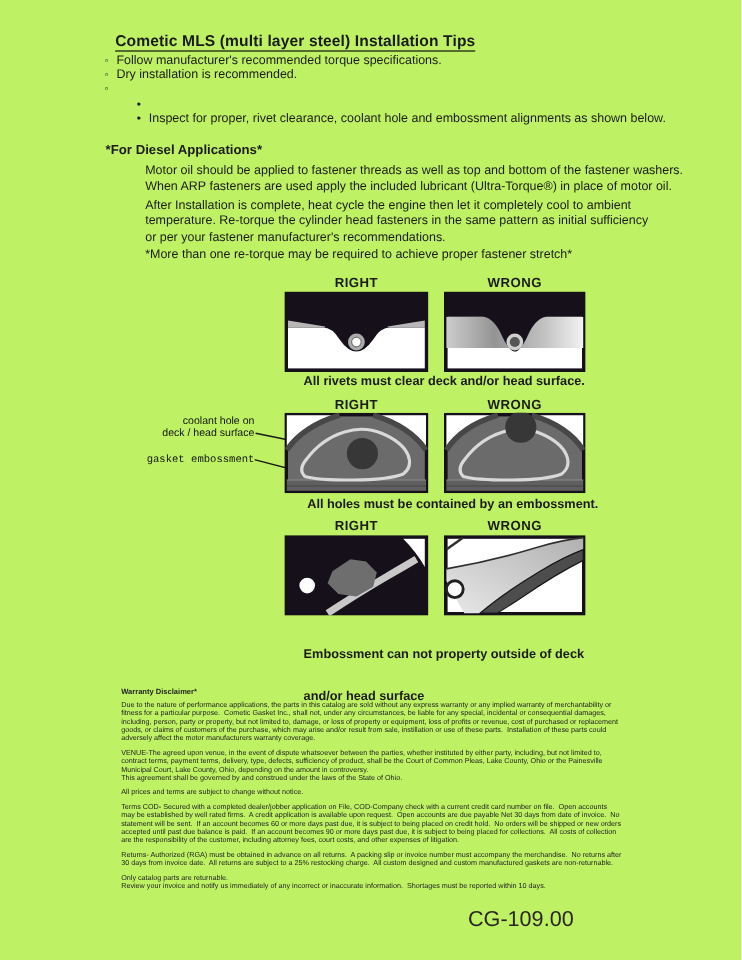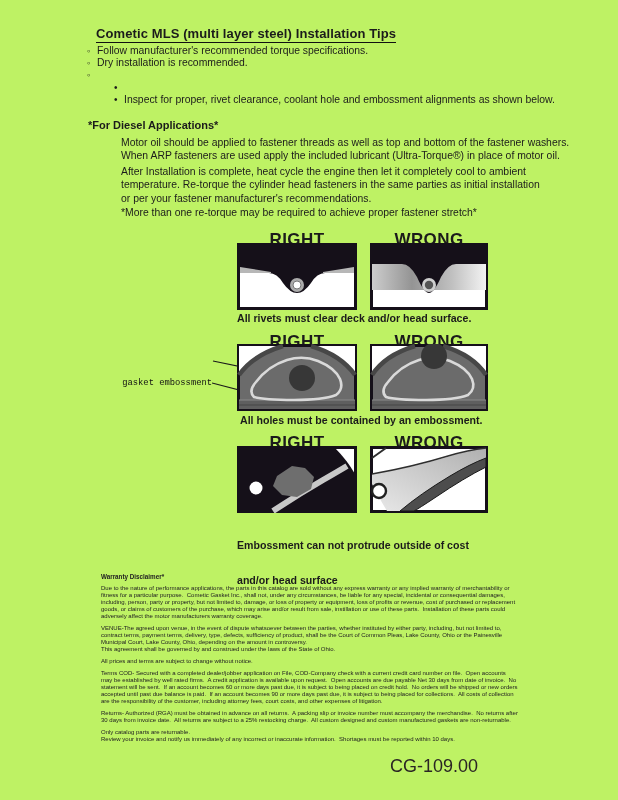--- a/index.html
+++ b/index.html
@@ -14,22 +14,22 @@
   .tips{left:87px;top:45px;font-size:10.4px;line-height:12.2px;}
   .tip-row{display:flex;align-items:flex-start;}
   .tip-row .mk{width:10px;font-size:9.5px;flex:0 0 10px;}
   .tip-row.sub{margin-left:27px;}
   .tip-row.sub .mk{font-size:10px;}
 
   .diesel-heading{left:88px;top:119px;font-size:11px;font-weight:bold;white-space:pre;}
   .para{left:88px;font-size:10.4px;line-height:13.3px;margin-left:33px;}
   .p1{top:136px;} .p2{top:165px;} .p3{top:206px;}
 
-  .dlabel{font-size:17px;font-weight:bold;letter-spacing:.4px;transform:translateX(-50%);white-space:pre;text-align:right;}
-  .cap{font-weight:bold;font-size:10.6px;line-height:11.6px;white-space:pre;}
+  .dlabel{font-size:11px;font-weight:bold;letter-spacing:.4px;transform:translateX(-50%);white-space:pre;text-align:right;}
+  .cap{font-weight:bold;font-size:10.6px;line-height:11.6px;white-space:pre;margin-left:16px;}
   .panel{display:block;}
 
   .ann{font-size:8.8px;line-height:10.4px;text-align:right;color:#111;}
   .ann div{white-space:pre;}
 
   .warranty{left:101px;top:573px;width:417px;font-size:6px;line-height:7.1px;color:#222;}
   .warranty .whead{font-size:6.3px;font-weight:bold;margin:0 0 5px 0;white-space:pre;}
   .warranty p{margin:0 0 4.6px 0;white-space:pre-wrap;}
   .warranty p.mb0{margin-bottom:0;}
 
@@ -63,21 +63,21 @@
     </div>
   </div>
 
   <div class="abs diesel-heading">*For Diesel Applications*</div>
   <div class="abs para p1">
     <div class="nowrap">Motor oil should be applied to fastener threads as well as top and bottom of the fastener washers.</div>
     <div class="nowrap">When ARP fasteners are used apply the included lubricant (Ultra-Torque®) in place of motor oil.</div>
   </div>
   <div class="abs para p2">
     <div class="nowrap">After Installation is complete, heat cycle the engine then let it completely cool to ambient</div>
-    <div class="nowrap">temperature. Re-torque the cylinder head fasteners in the same parties as initial installation</div>
+    <div class="nowrap">temperature. Re-torque the cylinder head fasteners in the same pattern as initial sufficiency</div>
     <div class="nowrap">or per your fastener manufacturer's recommendations.</div>
   </div>
   <div class="abs para p3">
     <div class="nowrap">*More than one re-torque may be required to achieve proper fastener stretch*</div>
   </div>
 
   <div class="abs dlabel" style="left:297px;top:230px;">RIGHT</div>
   <div class="abs dlabel" style="left:429px;top:230px;">WRONG</div>
 
   <svg class="abs panel" style="left:237px;top:243px;" width="120" height="67" viewBox="0 0 120 67">
@@ -103,20 +103,24 @@
     <path d="M2,2 H116 V21 H86 Q78,21 71,34 Q64,50 59,50 Q54,50 47,34 Q40,21 32,21 H2 Z" fill="#151019"></path>
     <circle cx="59" cy="42" r="7" fill="#cfcfcf"></circle>
     <circle cx="59" cy="42" r="4.2" fill="#555555"></circle>
   </svg>
 
   <div class="abs cap" style="left:237px;top:313px;">All rivets must clear deck and/or head surface.</div>
 
   <div class="abs dlabel" style="left:297px;top:332px;">RIGHT</div>
   <div class="abs dlabel" style="left:429px;top:332px;">WRONG</div>
 
+  <div class="abs ann" style="left:116px;top:345px;width:96px;">
+    <div>coolant hole on</div>
+    <div>deck / head surface</div>
+  </div>
   <div class="abs ann" style="left:108px;top:378px;width:104px;font-family:Liberation Mono, monospace;">
     <div>gasket embossment</div>
   </div>
   <svg class="abs" style="left:212px;top:352px;" width="95" height="50" viewBox="0 0 95 50">
     <line x1="1" y1="9" x2="89" y2="27" stroke="#1a1a1a" stroke-width="1.2"></line>
     <line x1="0" y1="31" x2="50" y2="44" stroke="#1a1a1a" stroke-width="1.2"></line>
   </svg>
 
   <svg class="abs panel" style="left:237px;top:344px;" width="120" height="67" viewBox="0 0 120 67">
     <rect x="1.5" y="1.5" width="117" height="64" fill="#6b6b6b" stroke="#151019" stroke-width="3"></rect>
@@ -166,21 +170,21 @@
     </defs>
     <rect x="1.5" y="1.5" width="115" height="64" fill="#ffffff" stroke="#151019" stroke-width="3"></rect>
     <path d="M2,28 Q40,22 74,12 Q98,4 116,2 L116,12 Q82,28 52,48 Q36,60 30,65 H17 Q8,50 2,38 Z" fill="url(#gr3)"></path>
     <path d="M30,65 Q50,48 80,30 Q100,18 116,12 L116,21 Q94,32 66,51 Q48,63 44,65 Z" fill="#4d4d4d" stroke="#181818" stroke-width="1"></path>
     <path d="M2,28 Q42,21 78,10 Q98,4 116,2" fill="none" stroke="#2e2e2e" stroke-width="1.4"></path>
     <path d="M2,12 L16,2" fill="none" stroke="#2e2e2e" stroke-width="2"></path>
     <circle cx="9" cy="45" r="7" fill="#ffffff" stroke="#202020" stroke-width="2.4"></circle>
   </svg>
 
   <div class="abs cap" style="left:237px;top:517px;">
-    <div>Embossment can not protrude outside of cost</div>
+    <div>Embossment can not property outside of deck</div>
     <div>and/or head surface</div>
   </div>
 
   <div class="abs warranty">
     <div class="whead">Warranty Disclaimer*</div>
     <p>Due to the nature of performance applications, the parts in this catalog are sold without any express warranty or any implied warranty of merchantability or fitness for a particular purpose.  Cometic Gasket Inc., shall not, under any circumstances, be liable for any special, incidental or consequential damages, including, person, party or property, but not limited to, damage, or loss of property or equipment, loss of profits or revenue, cost of purchased or replacement goods, or claims of customers of the purchase, which may arise and/or result from sale, instillation or use of these parts.  Installation of these parts could adversely affect the motor manufacturers warranty coverage.</p>
     <p class="mb0">VENUE-The agreed upon venue, in the event of dispute whatsoever between the parties, whether instituted by either party, including, but not limited to, contract terms, payment terms, delivery, type, defects, sufficiency of product, shall be the Court of Common Pleas, Lake County, Ohio or the Painesville Municipal Court, Lake County, Ohio, depending on the amount in controversy.</p>
     <p>This agreement shall be governed by and construed under the laws of the State of Ohio.</p>
     <p>All prices and terms are subject to change without notice.</p>
     <p>Terms COD- Secured with a completed dealer/jobber application on File, COD-Company check with a current credit card number on file.  Open accounts may be established by well rated firms.  A credit application is available upon request.  Open accounts are due payable Net 30 days from date of invoice.  No statement will be sent.  If an account becomes 60 or more days past due, it is subject to being placed on credit hold.  No orders will be shipped or new orders accepted until past due balance is paid.  If an account becomes 90 or more days past due, it is subject to being placed for collections.  All costs of collection are the responsibility of the customer, including attorney fees, court costs, and other expenses of litigation.</p>

